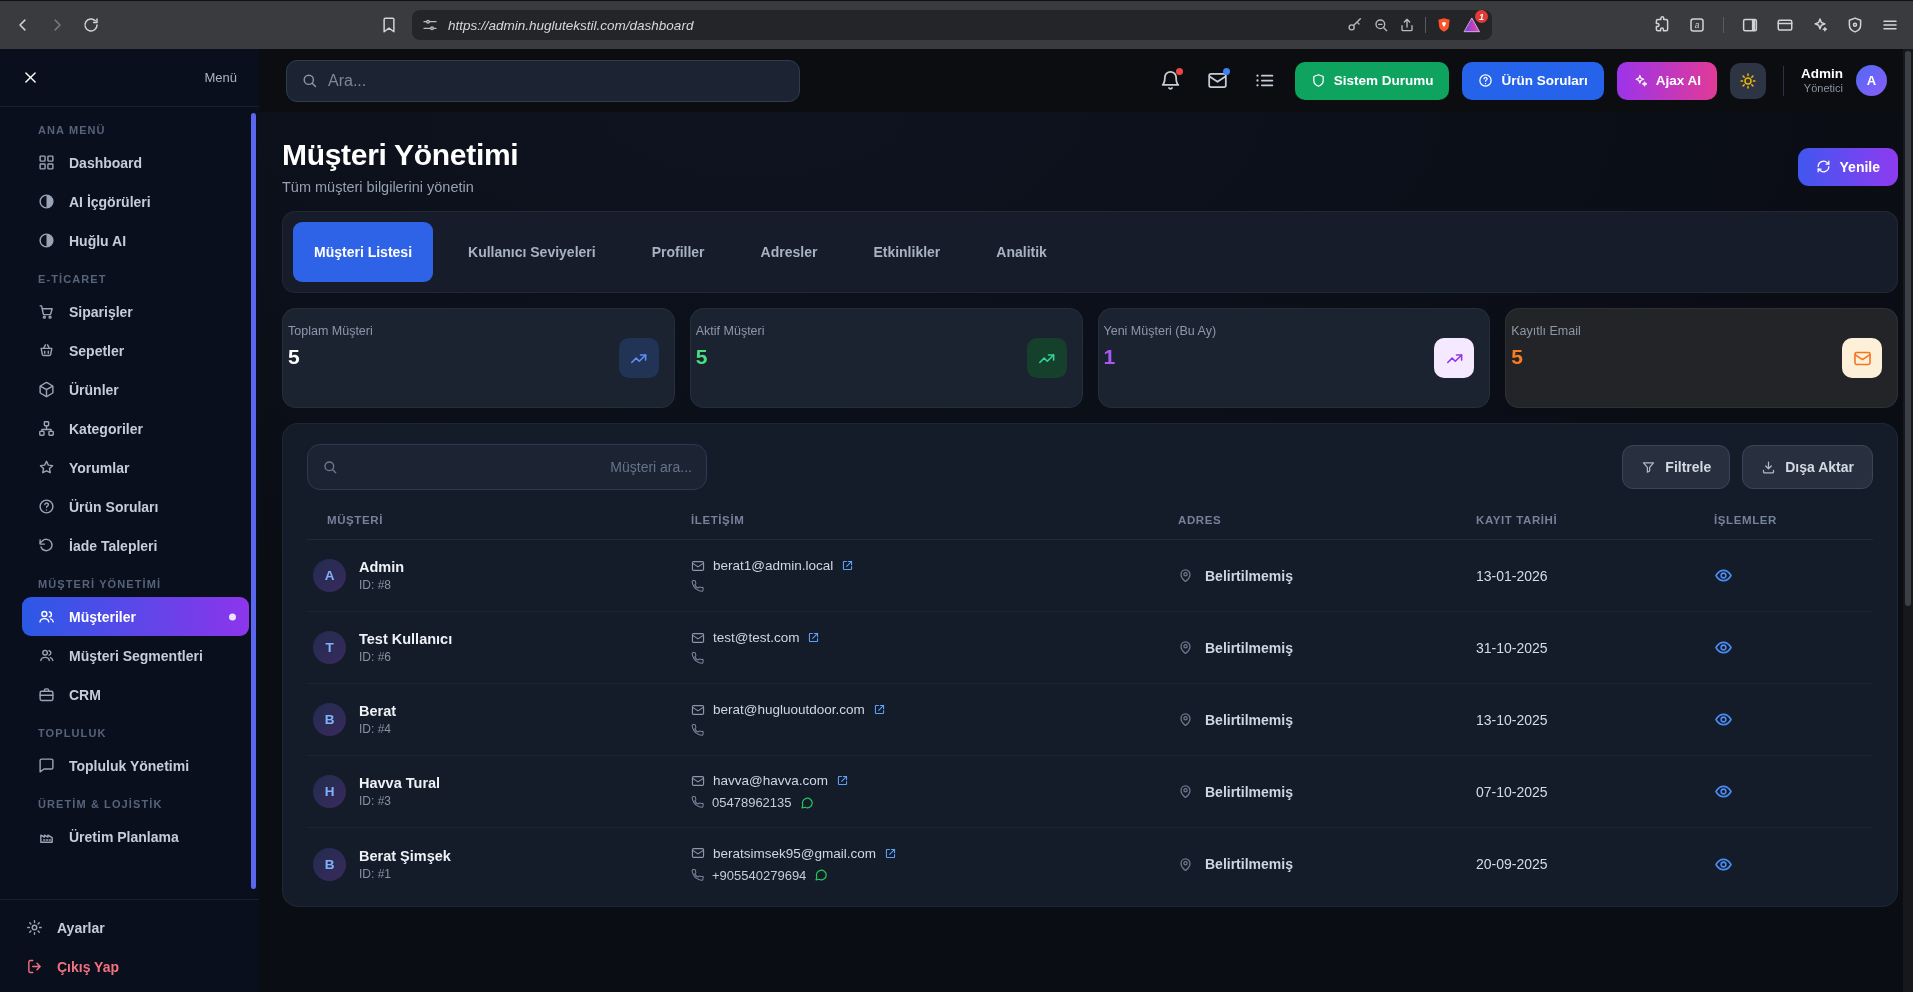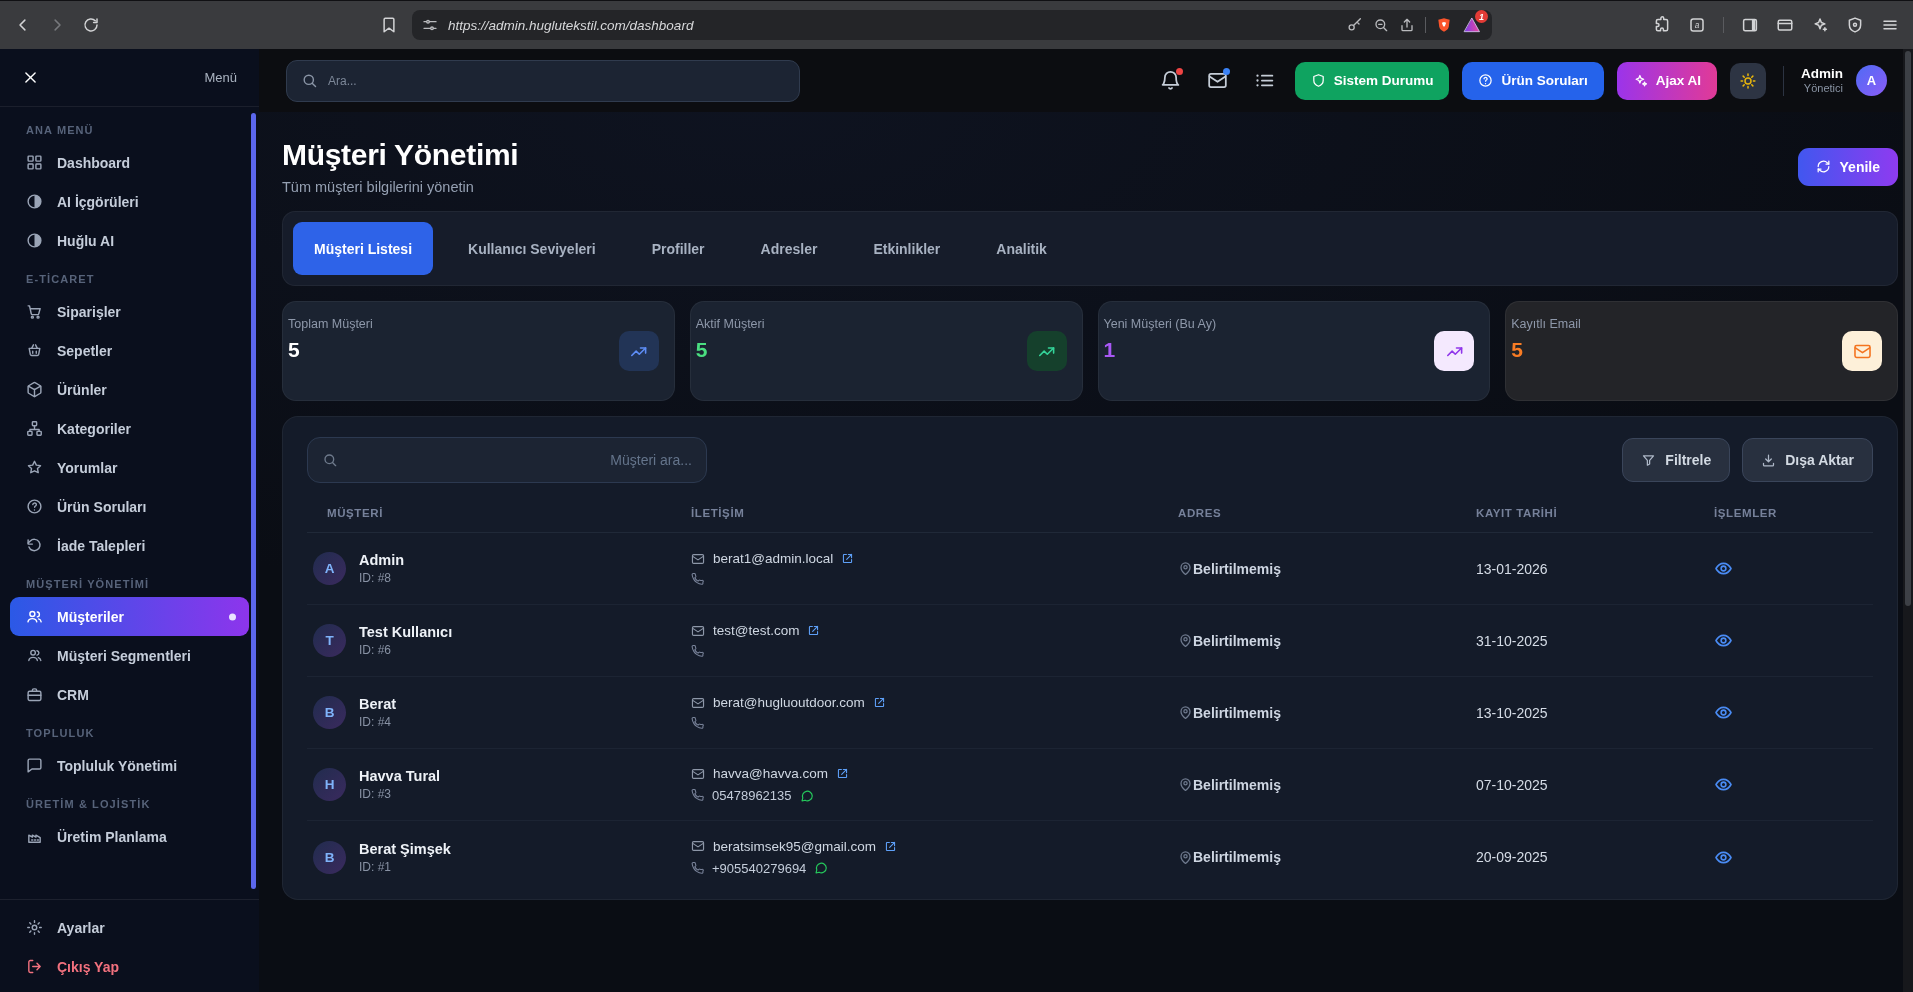--- a/index.html
+++ b/index.html
@@ -27,42 +27,42 @@
   
   .app { display:flex; height:943px; position:relative; }
 
   
   .sidebar { width:259px; background:#0a0f1d; display:flex; flex-direction:column; position:relative; flex:0 0 auto; }
   .side-head { height:58px; display:flex; align-items:center; justify-content:space-between;
     padding:0 22px; border-bottom:1px solid rgba(255,255,255,.07); }
   .side-head .x { width:17px; height:17px; color:#fff; }
   .menu-lbl { color:#aab3c0; font-size:13px; }
   .nav { flex:1; padding-top:4px; overflow:hidden; }
-  .sec { margin-top:13px; }
+  .sec { margin-top:13px;padding-left:12px; }
   .sec-label { font-size:11px; font-weight:bold; letter-spacing:1.1px; color:#57637a; padding:0 26px; margin-bottom:7px; }
   .s-item { height:39px; display:flex; align-items:center; gap:14px; padding:0 26px;
     color:#c5cdda; font-size:14px; font-weight:600; cursor:pointer; position:relative; }
   .s-item svg { width:17px; height:17px; color:#9aa4b6; flex:0 0 auto; }
   .s-item.active { margin:0 10px; padding:0 16px; border-radius:9px;
     background:linear-gradient(90deg,#2b59e6,#8d35ec); color:#fff; }
   .s-item.active svg { color:#fff; }
   .a-dot { position:absolute; right:13px; top:50%; transform:translateY(-50%);
     width:7px; height:7px; border-radius:50%; background:#e9e4ff; }
   .side-foot { border-top:1px solid rgba(255,255,255,.08); padding-top:8px; padding-bottom:6px; }
   .s-item.logout, .s-item.logout svg { color:#f2717e; }
   .side-scroll { position:absolute; right:3px; top:64px; width:5px; height:776px;
     border-radius:3px; background:#5b67ee; }
 
   
   .main { flex:1; display:flex; flex-direction:column; background:#0b0d13; min-width:0; }
   .topbar { height:63px; display:flex; align-items:center; padding:0 26px 0 27px; background:#0c0d11; }
   .g-search { width:514px; height:42px; background:#1c2433; border:1px solid #303b4e; border-radius:11px;
     display:flex; align-items:center; padding:0 14px; gap:10px; }
   .g-search svg { width:17px; height:17px; color:#8a95a6; }
-  .g-search input { flex:1; background:transparent; border:none; outline:none; color:#cdd5e1; font-size:12px; font-family:inherit; }
+  .g-search input { flex:1; background:transparent; border:none; outline:none; color:#cdd5e1; font-size:16px; font-family:inherit; }
   .g-search input::placeholder { color:#7c8798; }
   .tb-right { margin-left:auto; display:flex; align-items:center; gap:13px; }
   .ibtn { position:relative; width:34px; height:34px; display:flex; align-items:center; justify-content:center;
     color:#c6cdd8; cursor:pointer; }
   .ibtn svg { width:21px; height:21px; }
   .ibtn .bdot { position:absolute; top:4px; right:5px; width:7px; height:7px; border-radius:50%; }
   .bdot.red { background:#ef4444; } .bdot.blue { background:#3b82f6; }
   .pill { height:38px; border-radius:10px; display:flex; align-items:center; gap:8px; padding:0 16px;
     color:#fff; font-size:13.5px; font-weight:bold; cursor:pointer; border:none; font-family:inherit; }
   .pill svg { width:15px; height:15px; }
@@ -86,21 +86,21 @@
   .title-row { display:flex; align-items:center; justify-content:space-between; }
   .pg-title { color:#fff; font-size:30px; font-weight:bold; letter-spacing:-.3px; }
   .pg-sub { color:#95a0b2; font-size:14.5px; margin-top:7px; }
   .refresh-btn { height:38px; padding:0 18px; border-radius:11px; border:none; cursor:pointer;
     background:linear-gradient(90deg,#4157ef,#8e3bf0); color:#fff; font-size:14px; font-weight:bold;
     display:flex; align-items:center; gap:9px; font-family:inherit; }
   .refresh-btn svg { width:15px; height:15px; }
 
   .tabs { margin-top:16px; display:flex; gap:14px; background:#161c2a; border:1px solid rgba(255,255,255,.05);
     border-radius:13px; padding:10px; }
-  .tab { height:53px; padding:0 21px; border-radius:9px; display:flex; align-items:center;
+  .tab { height:60px; padding:0 21px; border-radius:9px; display:flex; align-items:center;
     color:#a8b2c2; font-size:14px; font-weight:bold; cursor:pointer; }
   .tab.active { background:#2e63e8; color:#fff; }
 
   .stats { margin-top:15px; display:flex; gap:15px; }
   .stat { flex:1; height:100px; border-radius:14px; background:#1b2331; border:1px solid rgba(255,255,255,.05);
     padding:15px 5px; position:relative; }
   .stat .lb { color:#8e98aa; font-size:12.5px; }
   .stat .vl { font-size:21px; font-weight:bold; margin-top:7px; color:#fff; }
   .stat .ic { position:absolute; right:15px; top:50%; transform:translateY(-50%); width:40px; height:40px;
     border-radius:10px; display:flex; align-items:center; justify-content:center; }
@@ -136,21 +136,21 @@
   .cname { color:#eef2f7; font-size:14.5px; font-weight:bold; }
   .cid { color:#8892a4; font-size:12px; margin-top:3px; }
   .contact { display:flex; flex-direction:column; gap:7px; }
   .cline { display:flex; align-items:center; gap:8px; }
   .cline svg.mi { width:14px; height:14px; color:#8d97a8; }
   .cline svg.ph { width:13px; height:13px; color:#79839a; }
   .email { color:#cfd7e2; font-size:13.5px; }
   .phone { color:#c4cdda; font-size:13px; }
   .elink { width:13px; height:13px; color:#5ea0f8; cursor:pointer; }
   .wapp { width:14px; height:14px; color:#25c95c; cursor:pointer; }
-  .addr { display:flex; align-items:center; gap:0; }
+  .addr { display:flex; align-items:center; gap:12px; }
   .addr svg { width:15px; height:15px; color:#6f7a8e; }
   .addr span { color:#ced6e2; font-size:14px; font-weight:600; }
   .rdate { color:#d5dce6; font-size:14px; }
   .act svg { width:19px; height:19px; color:#4a8cf5; cursor:pointer; }
 
   .win-scroll { position:absolute; right:0; top:0; bottom:0; width:10px; background:#17181c; }
   .win-thumb { position:absolute; top:2px; left:2px; width:6px; height:555px; border-radius:3px; background:#3d4046; }
 </style>
 </head>
 <body>

